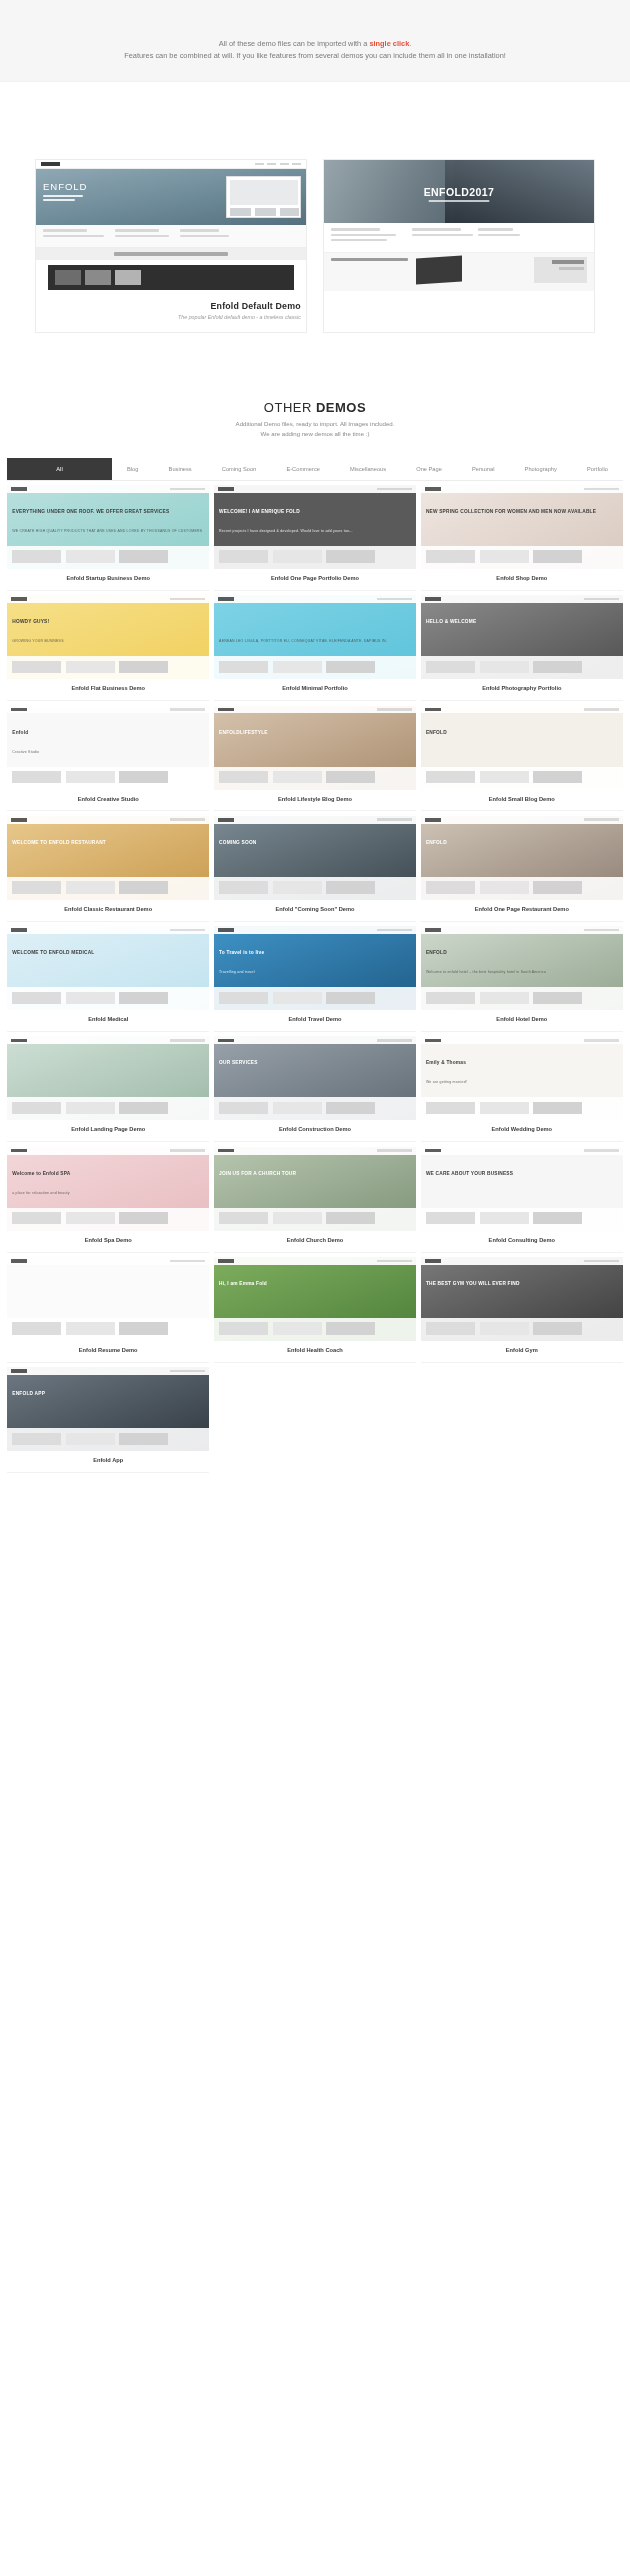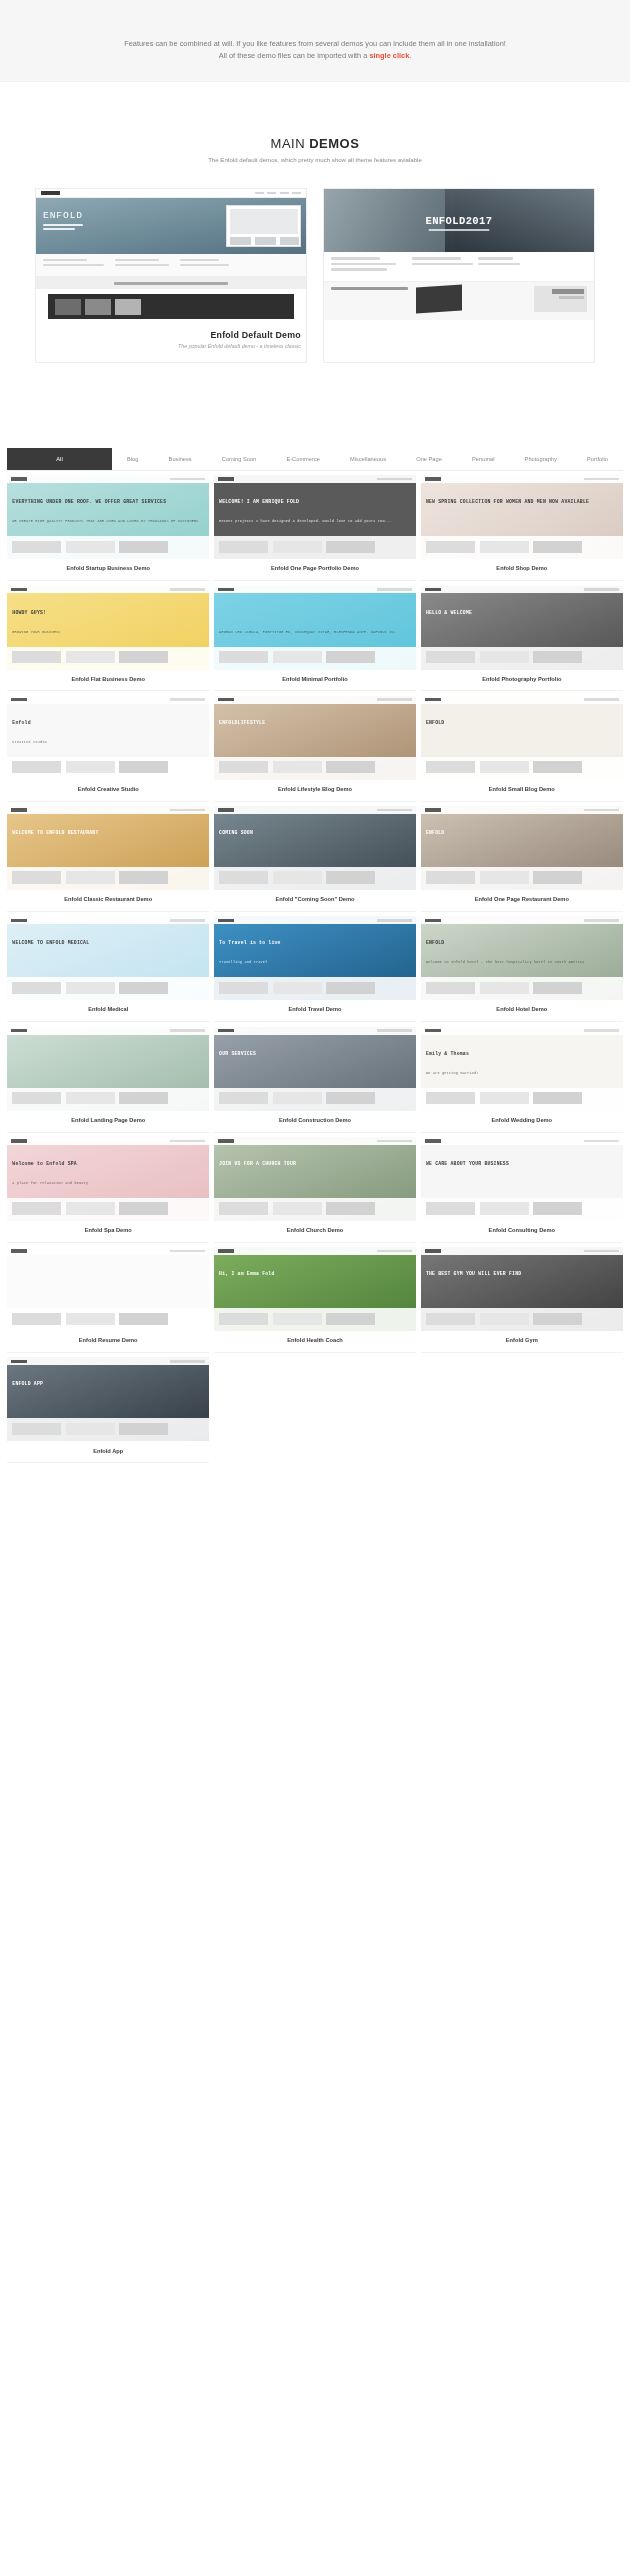--- a/index.html
+++ b/index.html
@@ -143,45 +143,39 @@
     font-size: 5.7px;
     font-weight: 700;
     color: #3a3a3a;
     background:#fff;
     border-bottom:0.9px solid #f2f2f2;
   }
   .line { position:absolute; background: rgba(255,255,255,.85); height:1.8px; border-radius:0.9px; }
   .topbar { position:absolute; left:0; top:0; right:0; height:7.9px; background:#fff; opacity:.95; }
   .topbar .lg { position:absolute; left:4.4px; top:2.2px; width:15.8px; height:3.5px; background:#555; }
   .topbar .nv { position:absolute; right:4.4px; top:2.6px; width:35px; height:2.6px; background:#dcdcdc; }
-  .hdtext { position:absolute; font-size:4.4px; font-weight:700; letter-spacing:0.2px;font-family:Liberation Mono, monospace; }
+  .hdtext { position:absolute; font-size:4.4px; font-weight:700; letter-spacing:0.2px; }
 
   .footer-space { height: 131px; background:#fff; }
 </style>
 </head>
 <body>
 
 <div class="page">
 
   <section class="hero">
     <div class="sub">
-      <div>Features can be combined at will. If you like features from several demos you can include them all in one installation!</div>
       <div>
         <span>All of these demo files can be imported with a </span><span class="accent">single click</span><span>.</span>
       </div>
+      <div>Features can be combined at will. If you like features from several demos you can include them all in one installation!</div>
     </div>
   </section>
 
   <section class="main-demos">
-    <div class="sec-head">
-      <h2>
-        <span>MAIN </span><b>DEMOS</b>
-      </h2>
-      <div class="sub">The Enfold default demos, which pretty much show all theme features avialable</div>
-    </div>
 
     <div class="main-grid">
 
       <div class="main-card">
         <div class="mock" style="height:131px;">
           <div style="position:absolute;inset:0;background:#fff;"></div>
           <div class="bar">
             <div class="logo"></div>
             <div class="navdots">
                 <i></i>
@@ -249,20 +243,29 @@
             <div style="position:absolute;right:10.5px;top:7px;width:31.5px;height:4.4px;background:#8f8f8f;"></div>
             <div style="position:absolute;right:10.5px;top:14px;width:24.5px;height:2.6px;background:#c3c3c3;"></div>
           </div>
         </div>
       </div>
 
     </div>
   </section>
 
   <section class="other-demos">
+    <div class="sec-head">
+      <h2>
+        <span>OTHER </span><b>DEMOS</b>
+      </h2>
+      <div class="sub">
+        <div>Additional Demo files, ready to import. All Images included.</div>
+        <div>We are adding new demos all the time :)</div>
+      </div>
+    </div>
 
     <div class="filters" id="filters">
         <div class="filter active">All</div>
         <div class="filter">Blog</div>
         <div class="filter">Business</div>
         <div class="filter">Coming Soon</div>
         <div class="filter">E-Commerce</div>
         <div class="filter">Miscellaneous</div>
         <div class="filter">One Page</div>
         <div class="filter">Personal</div>

